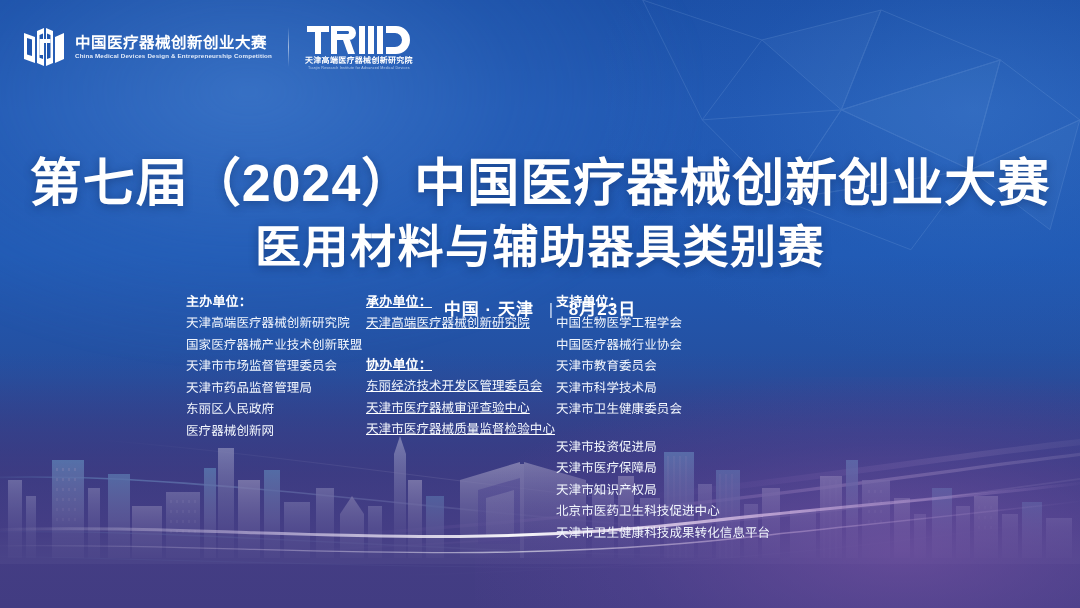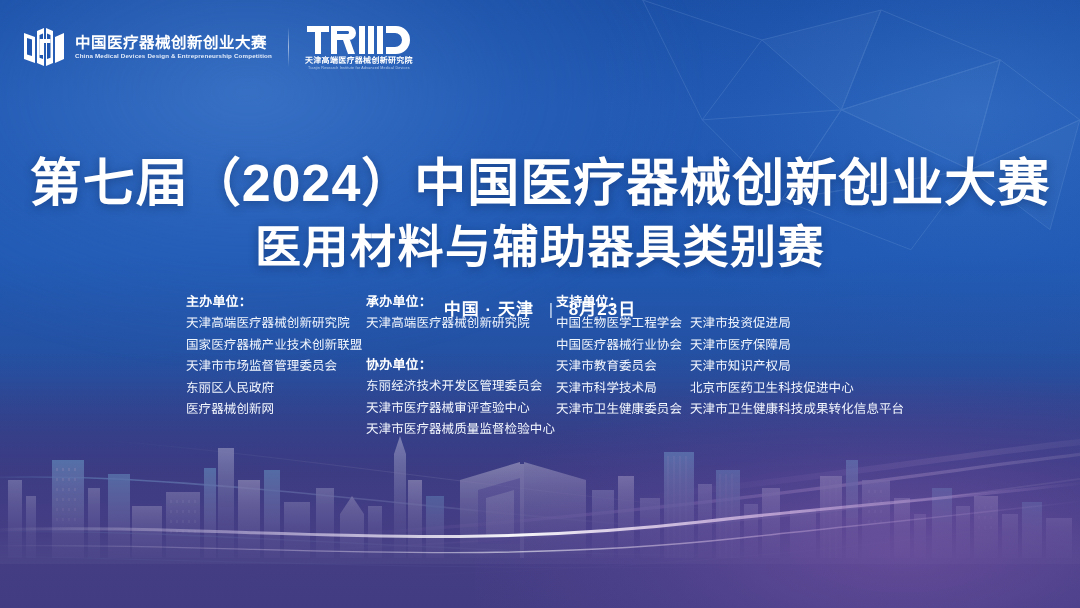--- a/index.html
+++ b/index.html
@@ -153,34 +153,34 @@
 
   
   .orgs{
     position:absolute;left:186px;top:291px;
     display:flex;align-items:flex-start;
     z-index:6;
     color:#ffffff;
   }
   .org-col{display:flex;flex-direction:column;}
   .col-1{width:180px;}
-  .col-2{width:190px;}
+  .col-2{width:190px;text-decoration:underline;}
   .col-3{width:auto;}
   .org-head{
     font-size:13px;font-weight:700;
     line-height:1.72;letter-spacing:.2px;
     white-space:nowrap;
   }
   .org-item{
     font-size:12.5px;font-weight:400;
     line-height:1.72;letter-spacing:.1px;
     white-space:nowrap;color:#f2f6fd;
   }
   .org-gap{height:19px;}
-  .support-grid{display:flex;gap:0;}
+  .support-grid{display:flex;gap:16px;flex-direction:column;}
   .support-sub{display:flex;flex-direction:column;}
   .support-sub.left{width:134px;}
 </style>
 </head>
 <body>
 
 <div id="poster">
 
   <div class="bg-base"></div>
   <div class="bg-topglow"></div>
@@ -492,20 +492,21 @@
     </div>
   </div>
 
   <div class="orgs">
 
     <div class="org-col col-1">
       <div class="org-head">主办单位：</div>
       <div class="org-item">天津高端医疗器械创新研究院</div>
       <div class="org-item">国家医疗器械产业技术创新联盟</div>
       <div class="org-item">天津市市场监督管理委员会</div>
+      <div class="org-item">天津市药品监督管理局</div>
       <div class="org-item">东丽区人民政府</div>
       <div class="org-item">医疗器械创新网</div>
     </div>
 
     <div class="org-col col-2">
       <div class="org-head">承办单位：</div>
       <div class="org-item">天津高端医疗器械创新研究院</div>
       <div class="org-gap"></div>
       <div class="org-head">协办单位：</div>
       <div class="org-item">东丽经济技术开发区管理委员会</div>

